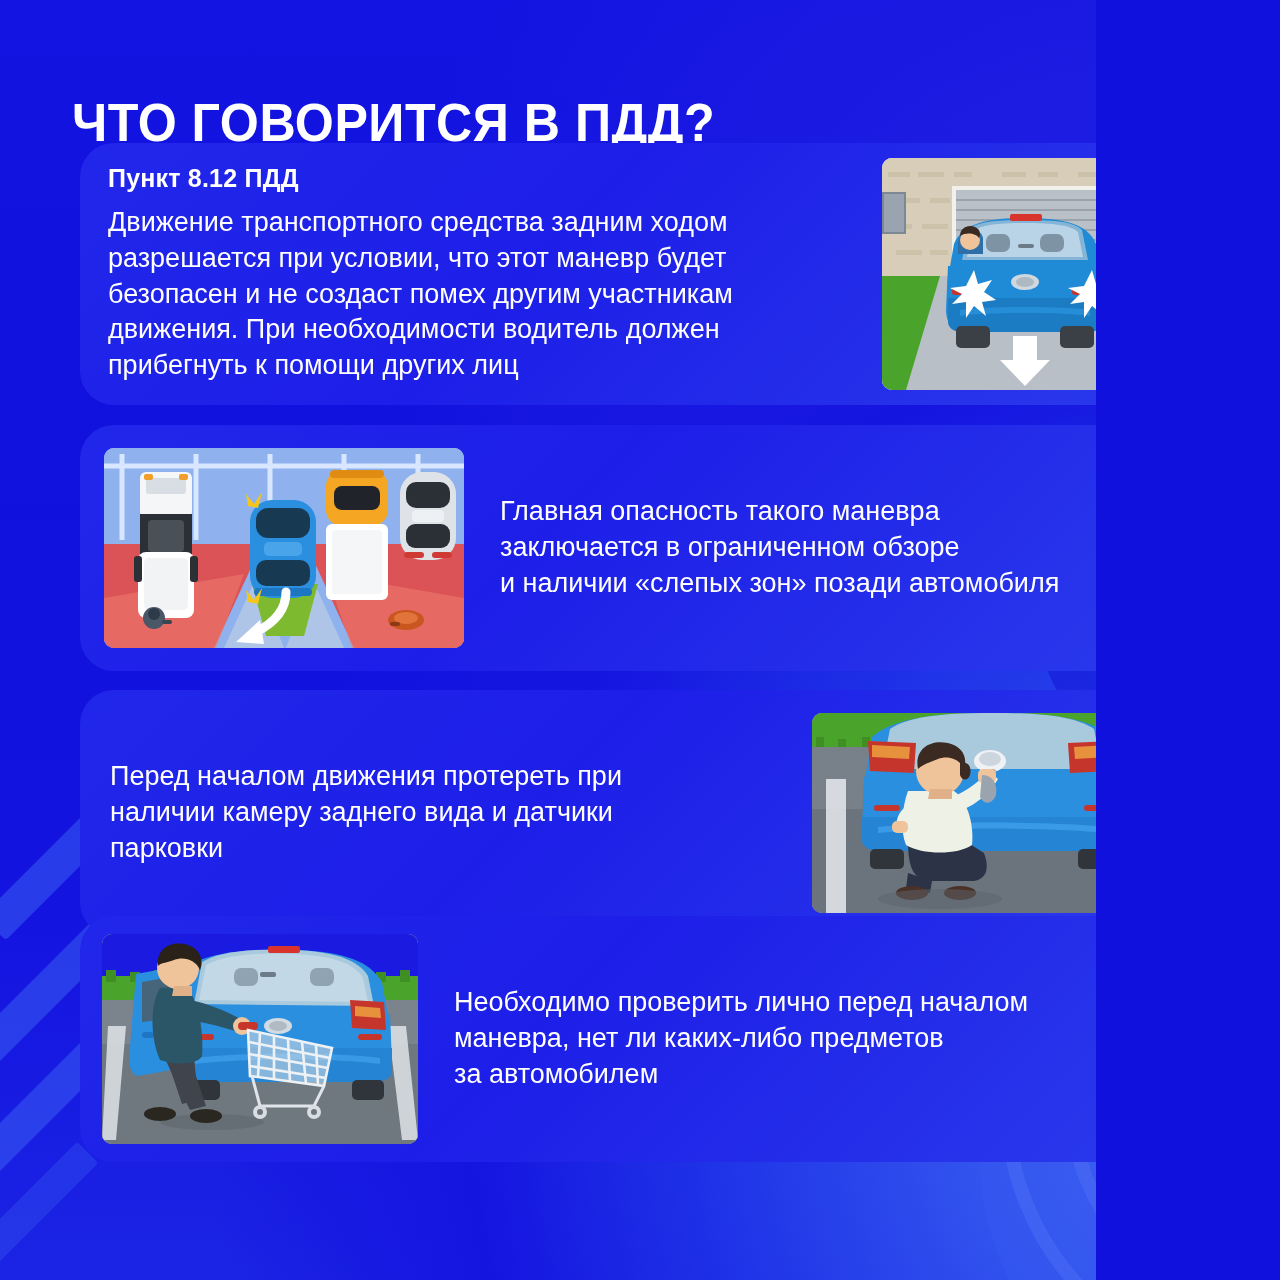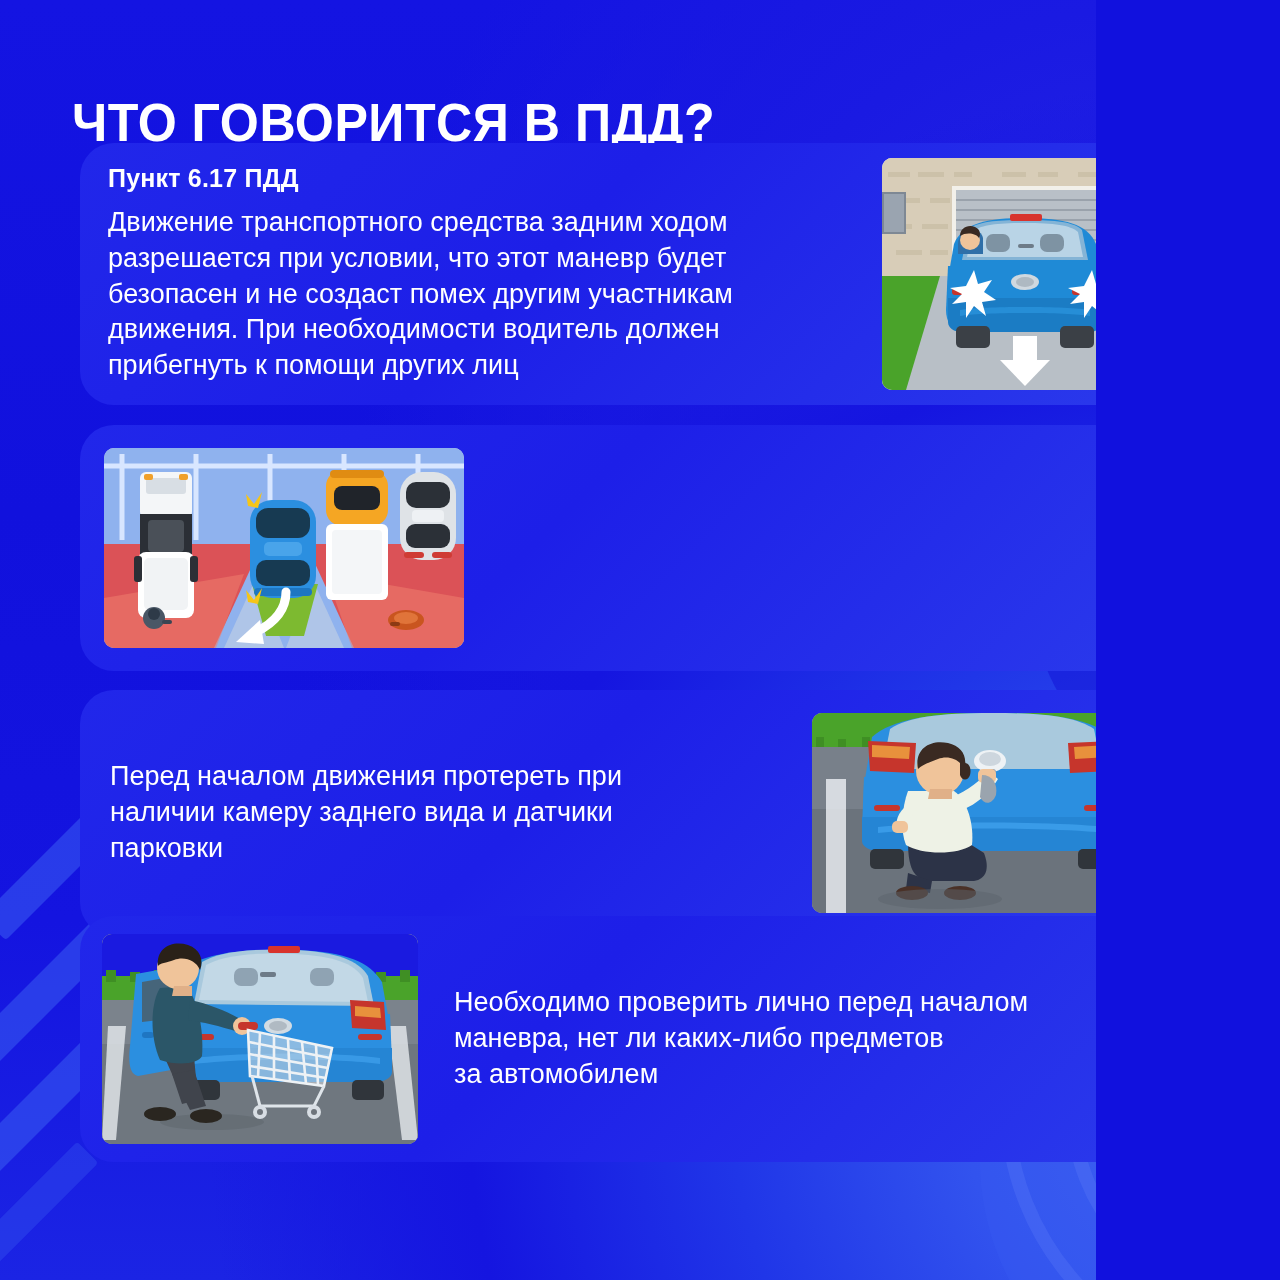--- a/index.html
+++ b/index.html
@@ -173,21 +173,21 @@
         <text x="39" y="193" text-anchor="middle" fill="#f0c63c" transform="rotate(-7 39 190)">СЛУЖИМ</text>
         <text x="63" y="203" text-anchor="middle" fill="#f0c63c" transform="rotate(-3 63 199)">РОССИИ</text>
         <text x="111" y="203" text-anchor="middle" fill="#f0c63c" transform="rotate(3 111 199)">СЛУЖИМ</text>
         <text x="133" y="189" text-anchor="middle" fill="#f0c63c" transform="rotate(7 133 186)">ЗАКОНУ</text>
       </g>
     </svg>
   </div>
 
   <div class="card c1">
     <div class="card-text">
-      <div class="kicker">Пункт  6.17 ПДД</div>
+      <div class="kicker">Пункт  8.12 ПДД</div>
       <p class="body-text">Движение транспортного средства задним ходом
 разрешается при условии, что этот маневр будет
 безопасен и не создаст помех другим участникам
 движения. При необходимости водитель должен
 прибегнуть к помощи других лиц</p>
     </div>
     <div class="thumb">
       <svg viewBox="0 0 286 232" width="286" height="232">
 
         <rect x="0" y="0" width="286" height="232" fill="#cfd6dd"></rect>
@@ -363,20 +363,25 @@
           <ellipse cx="302" cy="170" rx="12" ry="6" fill="#e0743a"></ellipse>
           <rect x="286" y="174" width="10" height="4" rx="2" fill="#8c3a14"></rect>
         </g>
 
         <g>
           <path d="M182 144 C182 164 168 176 152 184" stroke="#ffffff" stroke-width="9" fill="none" stroke-linecap="round"></path>
           <polygon points="156,172 132,194 160,196" fill="#ffffff"></polygon>
         </g>
       </svg>
     </div>
+    <div class="card-text">
+      <p class="body-text">Главная опасность такого маневра
+заключается в ограниченном обзоре
+и наличии «слепых зон» позади автомобиля</p>
+    </div>
   </div>
 
   <div class="card c3">
     <div class="card-text">
       <p class="body-text">Перед началом движения протереть при
 наличии камеру заднего вида и датчики
 парковки</p>
     </div>
     <div class="thumb">
       <svg viewBox="0 0 360 200" width="360" height="200">

